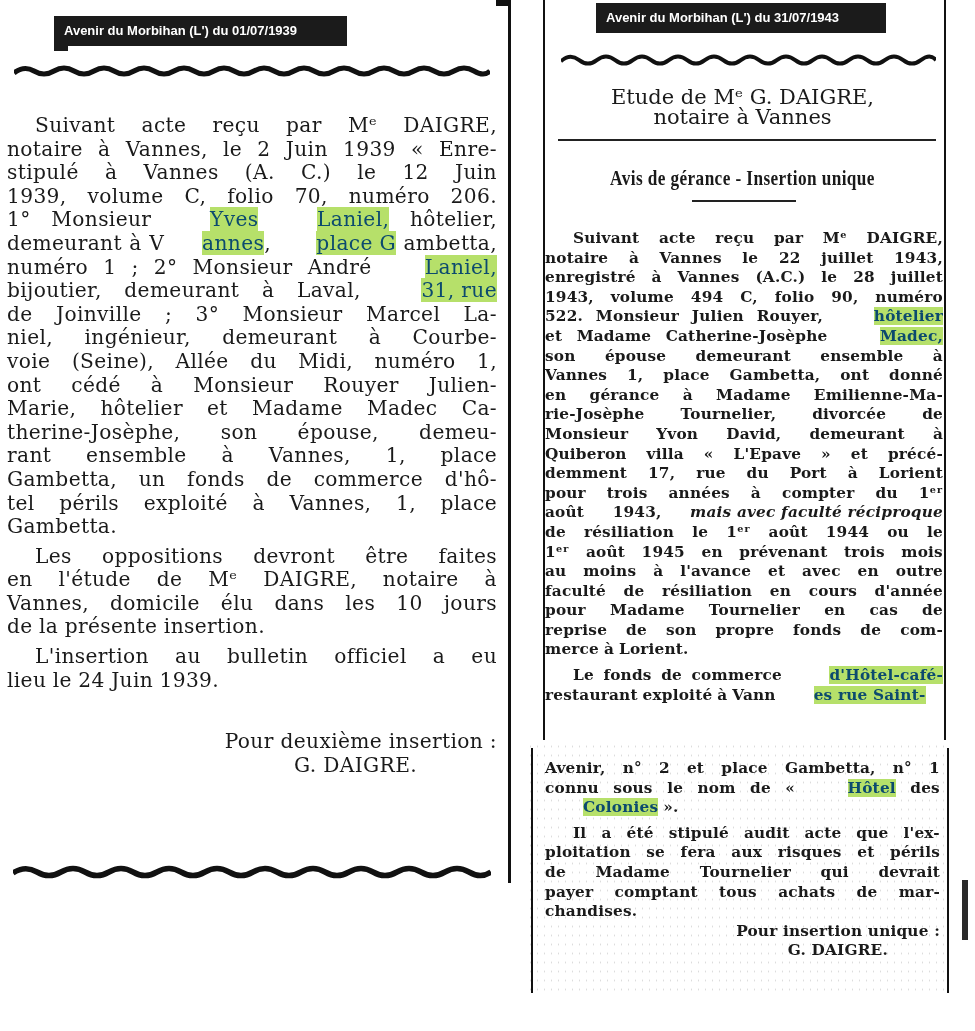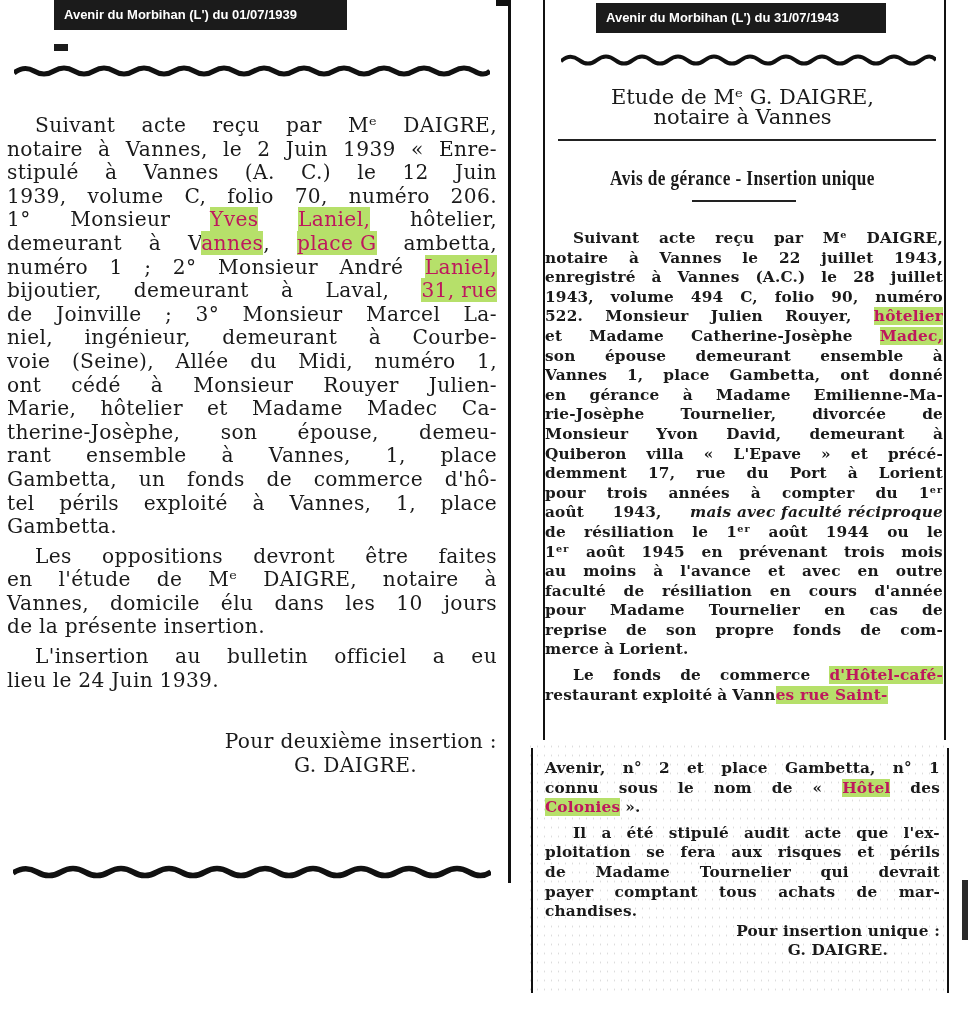--- a/index.html
+++ b/index.html
@@ -2,35 +2,35 @@
 <html><head>
 <meta charset="utf-8">
 <style>
   html, body { margin: 0; padding: 0; background: #ffffff; }
   body { width: 975px; height: 1031px; position: relative; overflow: hidden;
          font-family: "DejaVu Serif", "Liberation Serif", serif; color: #1a1a1a; }
 
   .caption { position: absolute; background: #1b1b1b; color: #ffffff;
              font-family: "Liberation Sans", "DejaVu Sans", sans-serif; font-weight: bold;
              font-size: 13px; padding: 0 10px; height: 30px; line-height: 30px; white-space: nowrap; }
-  .caption-1 { left: 54px; top: 0; width: 273px; }
+  .caption-1 { left: 54px; top: 16px; width: 273px; }
   .caption-1-tab { position: absolute; left: 54px; top: 44px; width: 14px; height: 7px; background: #1b1b1b; }
   .caption-2 { left: 584px; top: 3px; width: 270px; margin-left: 12px; }
 
   .wave { position: absolute; height: 14px; }
   .wave svg { display: block; width: 100%; height: 100%; }
 
   .col { position: absolute; }
   .line { display: flex; justify-content: space-between; white-space: nowrap; }
   .line.left { justify-content: flex-start; }
   .line.right { justify-content: flex-end; }
   .line .w { display: inline-block; }
   .line.left .w, .line.center .w, .line.right .w { margin-right: 0.32em; }
   .line.left .w:last-child, .line.center .w:last-child, .line.right .w:last-child { margin-right: 0; }
-  .hl { background: #b6e06a; color: #be185d; }
+  .hl { background: #b6e06a; color: #0c4a6e; margin-left: 38px; }
   .indent { padding-left: 28px; align-items: center; }
 
   
   .left-text { left: 7px; top: 114px; width: 490px; font-size: 20.2px; line-height: 23.6px;
                letter-spacing: 0.35px; font-weight: 500; }
   .left-text .gap { height: 8px; }
 
   
   .vrule { position: absolute; background: #111; }
 

